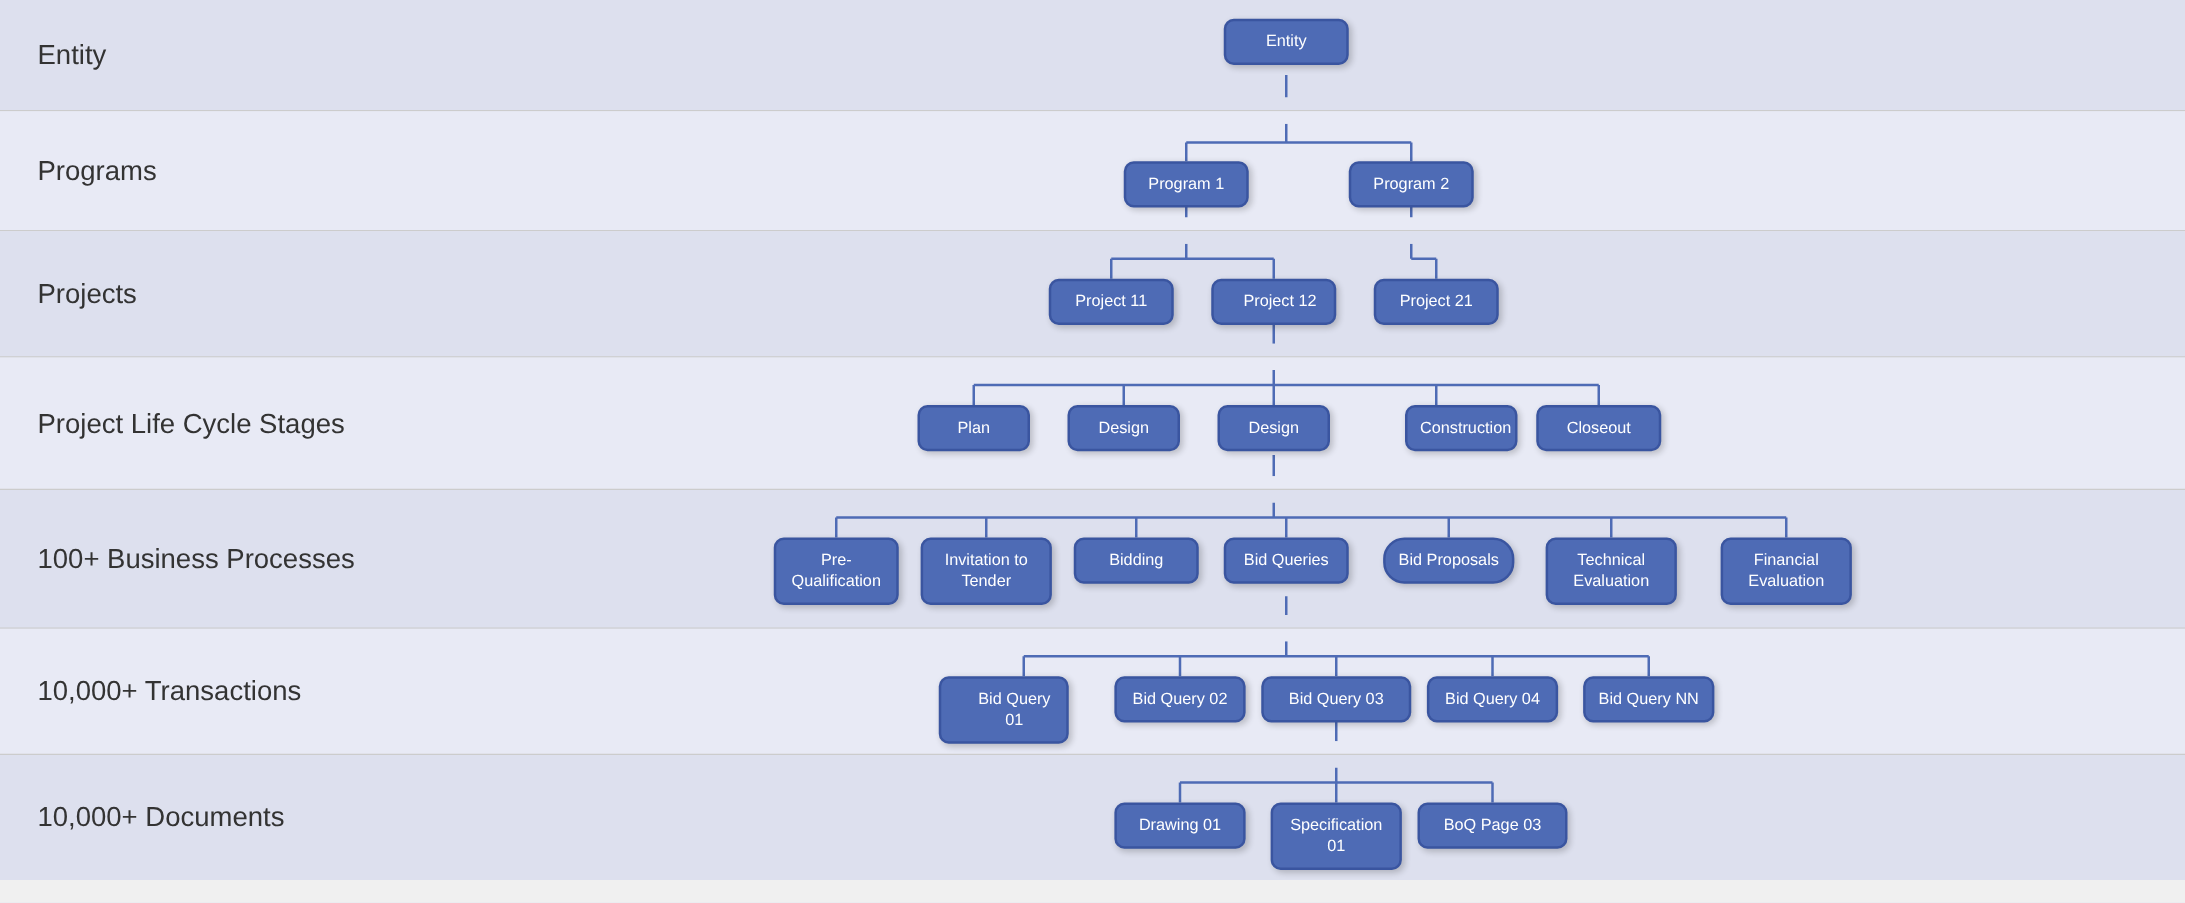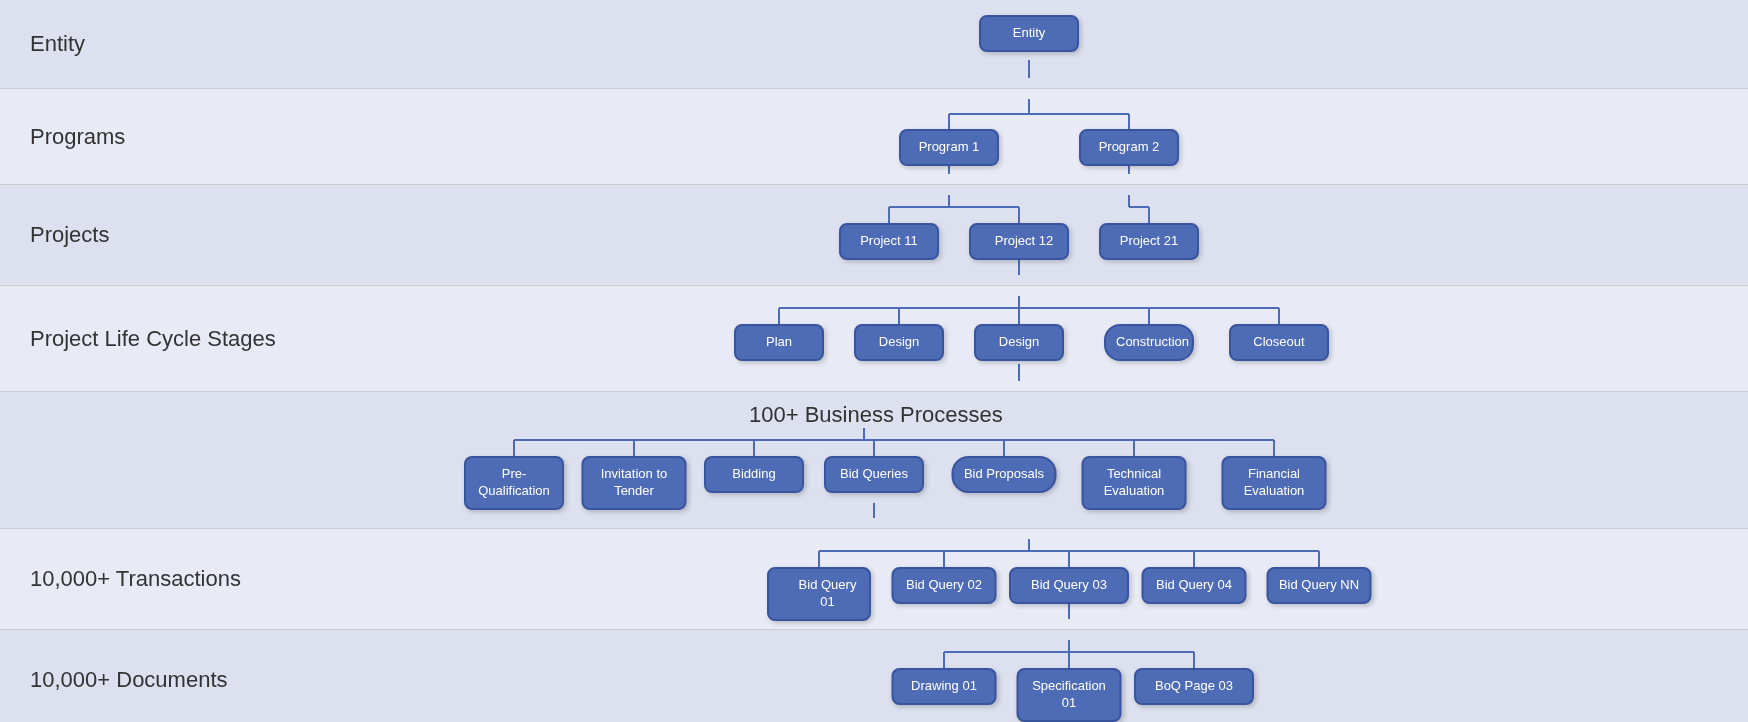--- a/index.html
+++ b/index.html
@@ -65,21 +65,21 @@
     .abs-node {
       position: absolute;
       transform: translateX(-50%);
     }
 
     
     .row-entity { min-height: 88px; }
     .row-programs { min-height: 88px; }
     .row-projects { min-height: 88px; justify-content: space-between; }
     .row-stages { min-height: 90px; }
-    .row-processes { min-height: 95px; flex-direction: column; }
+    .row-processes { min-height: 95px; }
     .row-transactions { min-height: 88px; }
     .row-documents { min-height: 88px; }
 
     
     .row:nth-child(odd) { background: #dde0ee; }
     .row:nth-child(even) { background: #e8eaf5; }
   </style>
 </head>
 <body>
 
@@ -176,21 +176,21 @@
         </svg>
         <div class="node abs-node" style="left:450px; top:28px; width:90px;">
           <span>Plan</span>
         </div>
         <div class="node abs-node" style="left:570px; top:28px; width:90px;">
           <span>Design</span>
         </div>
         <div class="node abs-node" style="left:690px; top:28px; width:90px;">
           <span>Design</span>
         </div>
-        <div class="node abs-node" style="left:820px; top:28px; width:88px;border-radius:16px;">
+        <div class="node abs-node" style="left:840px; top:28px; width:88px;">
           <span>Construction</span>
         </div>
         <div class="node abs-node" style="left:950px; top:28px; width:100px;">
           <span>Closeout</span>
         </div>
       </div>
     </div>
   </div>
 
   <div class="row row-processes" style="background:#dde0ee;">
@@ -245,21 +245,21 @@
           <line x1="700" y1="0" x2="700" y2="12" stroke="#4e6bb5" stroke-width="2"></line>
           <line x1="490" y1="12" x2="990" y2="12" stroke="#4e6bb5" stroke-width="2"></line>
           <line x1="490" y1="12" x2="490" y2="28" stroke="#4e6bb5" stroke-width="2"></line>
           <line x1="615" y1="12" x2="615" y2="28" stroke="#4e6bb5" stroke-width="2"></line>
           <line x1="740" y1="12" x2="740" y2="28" stroke="#4e6bb5" stroke-width="2"></line>
           <line x1="865" y1="12" x2="865" y2="28" stroke="#4e6bb5" stroke-width="2"></line>
           <line x1="990" y1="12" x2="990" y2="28" stroke="#4e6bb5" stroke-width="2"></line>
 
           <line x1="740" y1="63" x2="740" y2="80" stroke="#4e6bb5" stroke-width="2"></line>
         </svg>
-        <div class="node abs-node" style="left:490px; top:28px; width:104px;padding-left:27px;">
+        <div class="node abs-node" style="left:474px; top:28px; width:104px;padding-left:27px;">
           <span>Bid Query 01</span>
         </div>
         <div class="node abs-node" style="left:615px; top:28px; width:105px;">
           <span>Bid Query 02</span>
         </div>
         <div class="node abs-node" style="left:740px; top:28px; width:128px;">
           <span>Bid Query 03</span>
         </div>
         <div class="node abs-node" style="left:865px; top:28px; width:105px;">
           <span>Bid Query 04</span>

